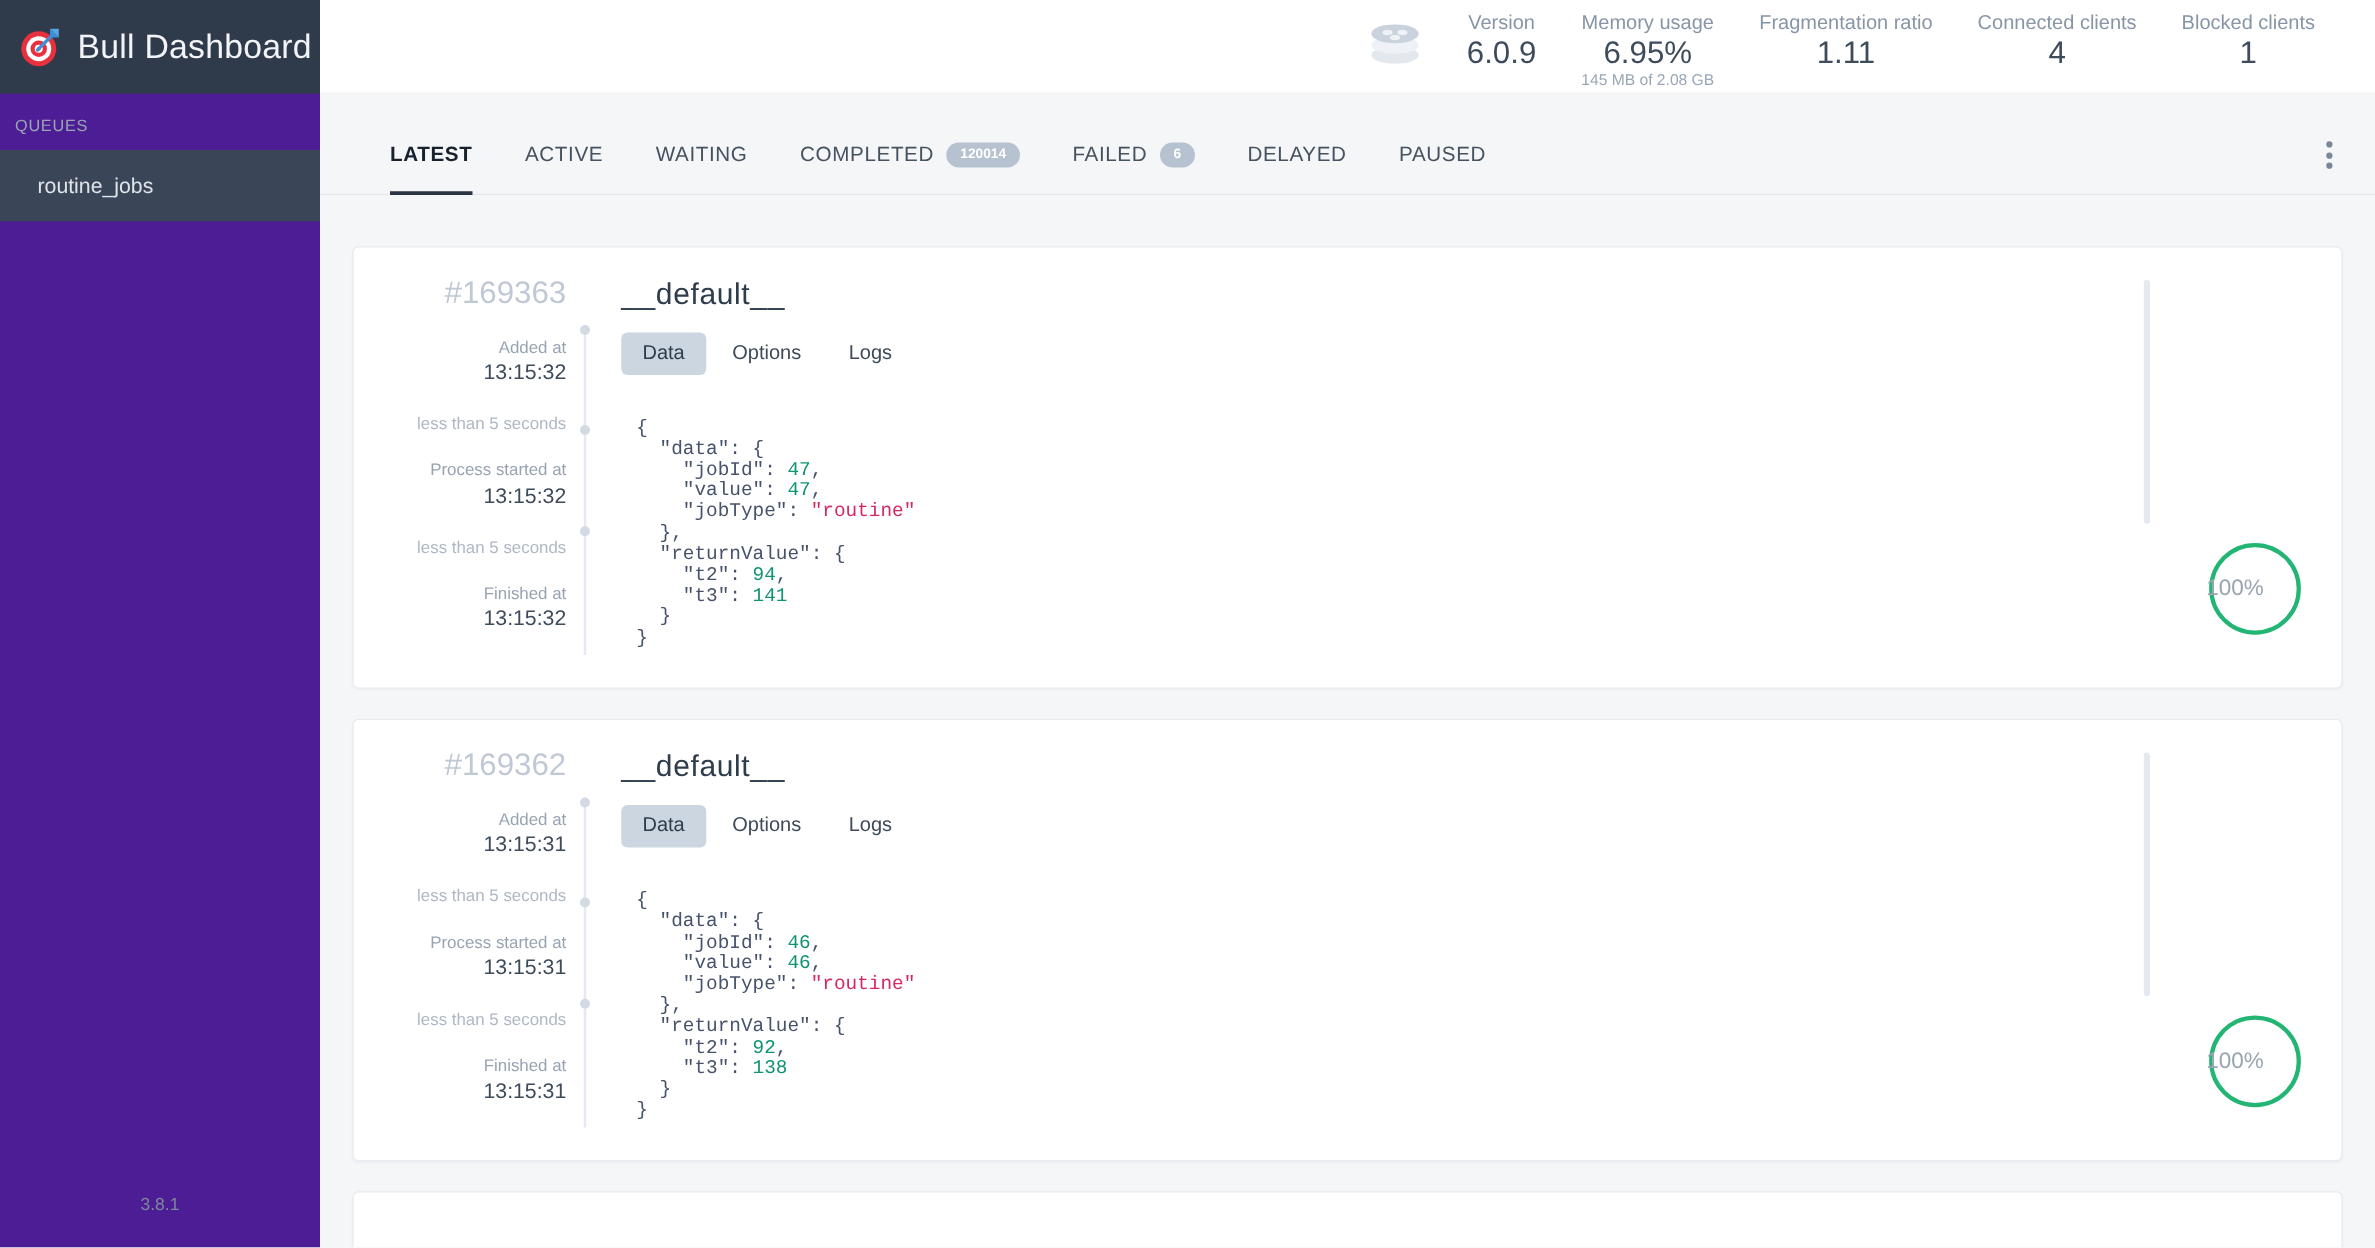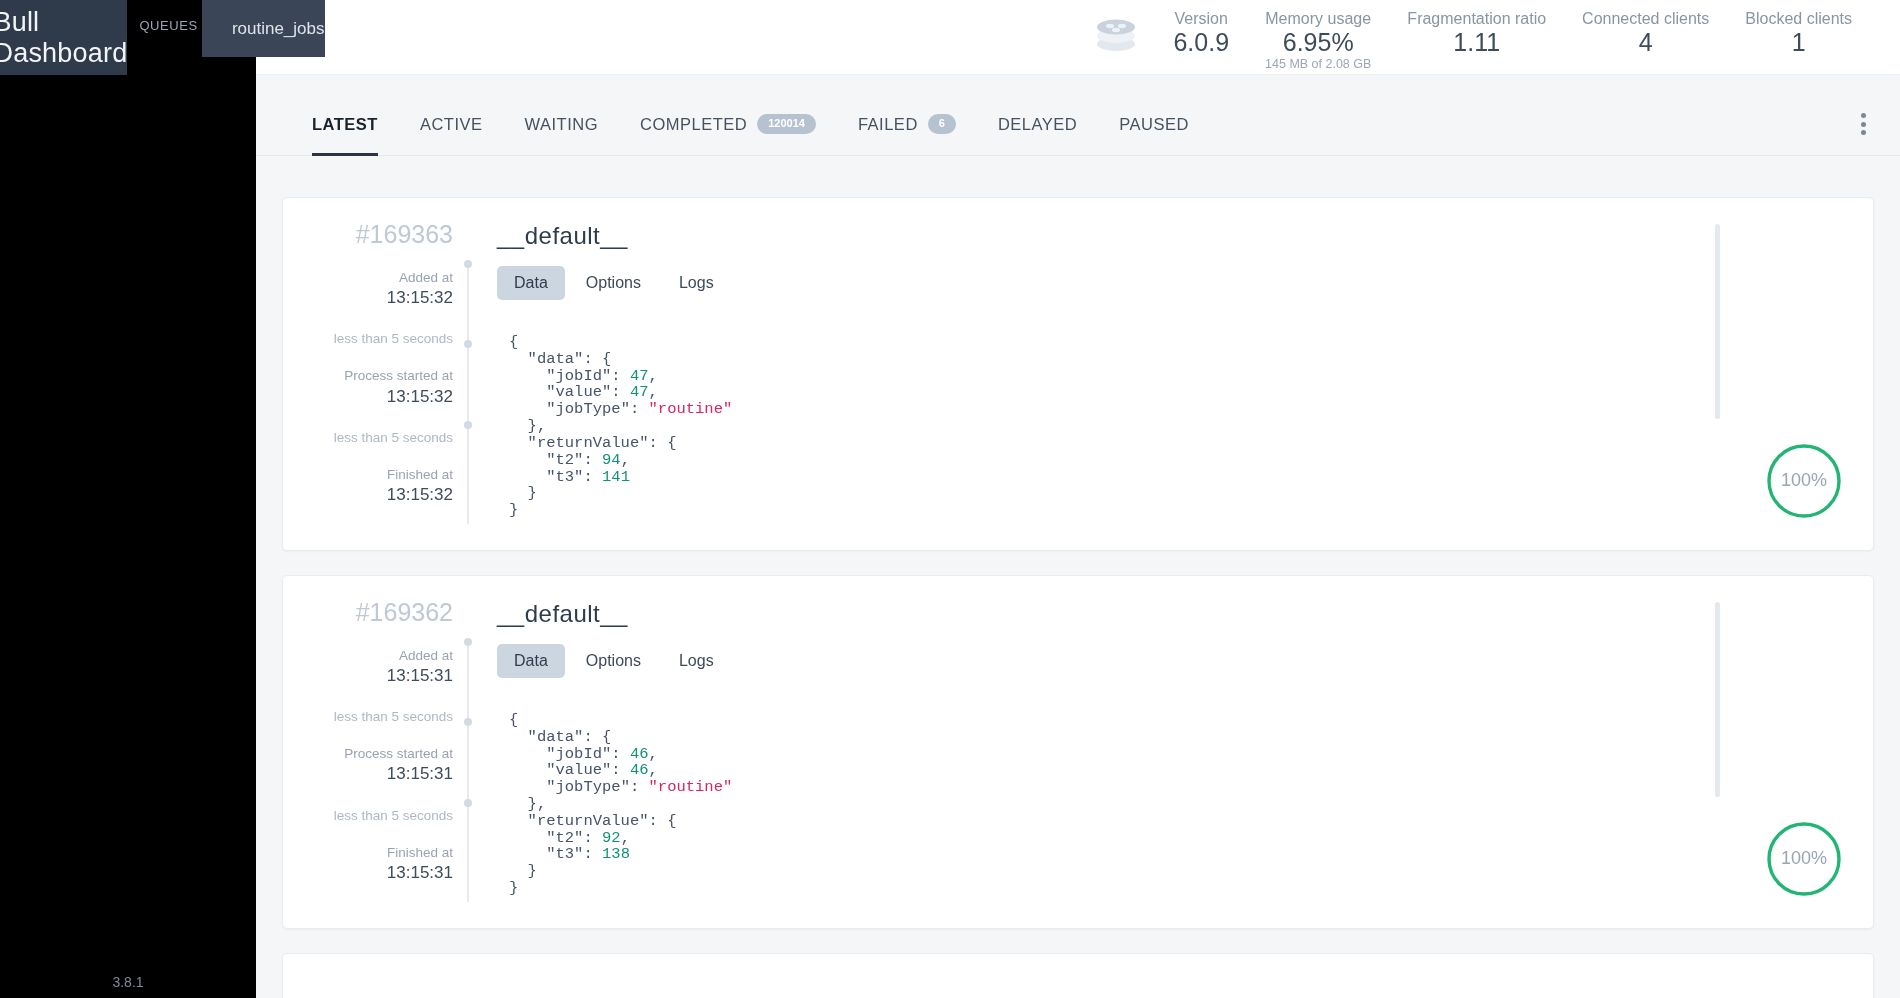--- a/index.html
+++ b/index.html
@@ -7,24 +7,23 @@
     width: 1900px; height: 998px;
     overflow: hidden;
     font-family: "Liberation Sans", sans-serif;
     background: #f4f6f8;
   }
   .app { display: flex; width: 1900px; height: 998px; }
 
   
   .sidebar {
     width: 256px; flex: 0 0 256px;
-    background: #000000;
-    display: flex; flex-direction: row;
+    background: #4c1d95;
+    display: flex; flex-direction: column;
     position: relative;
-    justify-content: center;
   }
   .brand {
     height: 75px; flex: 0 0 75px;
     display: flex; align-items: center;
     padding-left: 14px; gap: 12px;
     background: #2f3a4a;
   }
   .brand-logo { width: 36px; height: 36px; position: relative; flex: 0 0 36px; }
   .brand-title {
     color: #f2f4f7; font-size: 27px; font-weight: 400; letter-spacing: .2px;
@@ -34,21 +33,21 @@
     padding: 18px 4px 12px 12px;
   }
   .queue-item {
     height: 57px; display: flex; align-items: center;
     padding-left: 30px;
     color: #dfe4ea; font-size: 17px;
     cursor: pointer;
   }
   .queue-item.active { background: #3a4557; }
   .sidebar-footer {
-    position: absolute; bottom: 8px; left: 0; right: 0;
+    position: absolute; bottom: 27px; left: 0; right: 0;
     text-align: center; color: #7e8a9a; font-size: 14px;
   }
 
   
   .main { flex: 1; display: flex; flex-direction: column; min-width: 0; background: #f4f6f8; gap: 18px; }
 
   .topbar {
     height: 75px; flex: 0 0 75px;
     background: #ffffff;
     display: flex; align-items: flex-start; justify-content: flex-end;
@@ -138,23 +137,23 @@
   .str { color: #d6275f; }
   .pun { color: #46536b; }
 
   .card-right { width: 176px; flex: 0 0 176px; position: relative; }
   .vscroll {
     position: absolute; top: 26px; left: 18px;
     width: 5px; height: 195px;
     background: #e4e9ef; border-radius: 3px;
   }
   .progress-ring {
-    position: absolute; right: 30px; bottom: 30px;
+    position: absolute; right: 30px; bottom: 40px;
     width: 78px; height: 78px;
-    display: flex; align-items: center; justify-content: center;
+    display: flex; align-items: center; 
   }
   .progress-ring svg { position: absolute; inset: 0; }
   .progress-text { font-size: 18px; color: #9aa5b3; position: relative; }
 </style>
 </head>
 <body>
 
 <div class="app">
 
   <aside class="sidebar">

